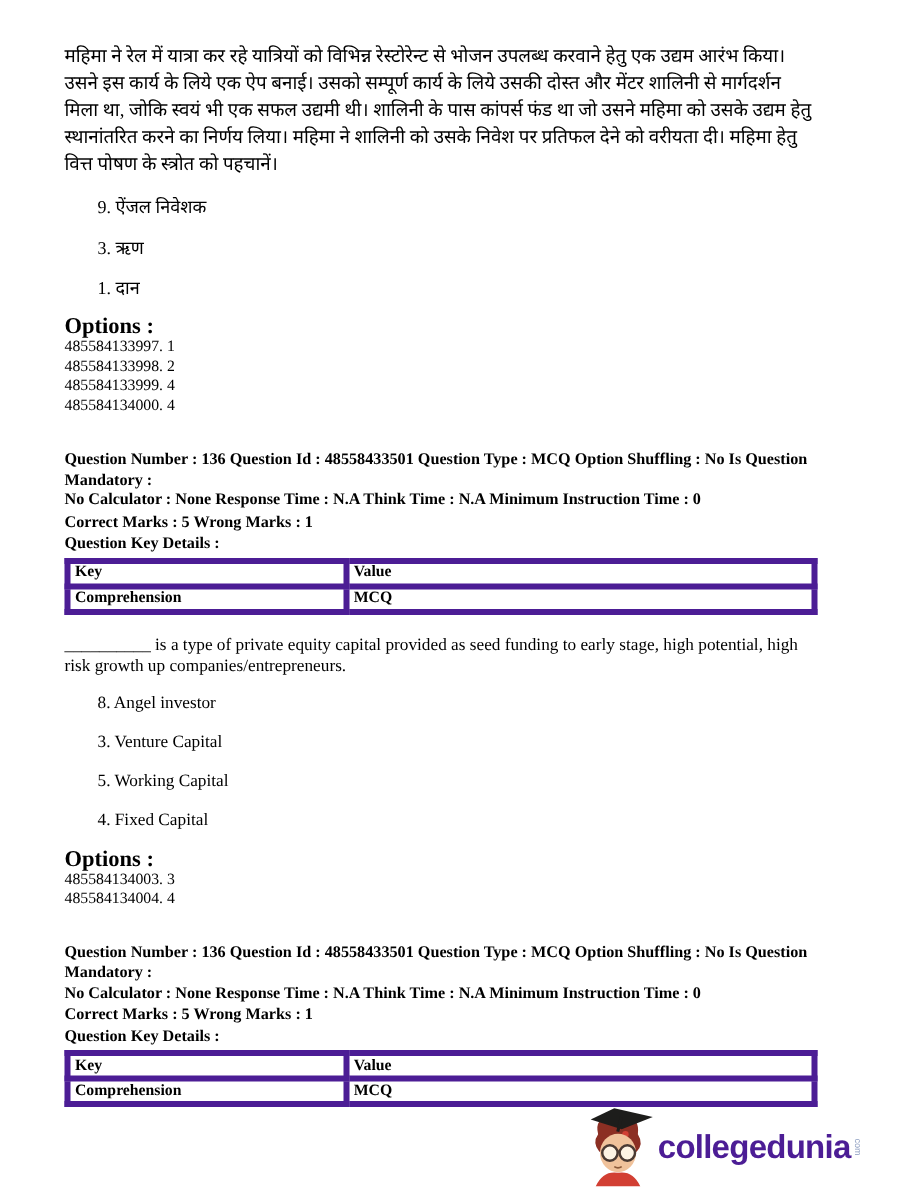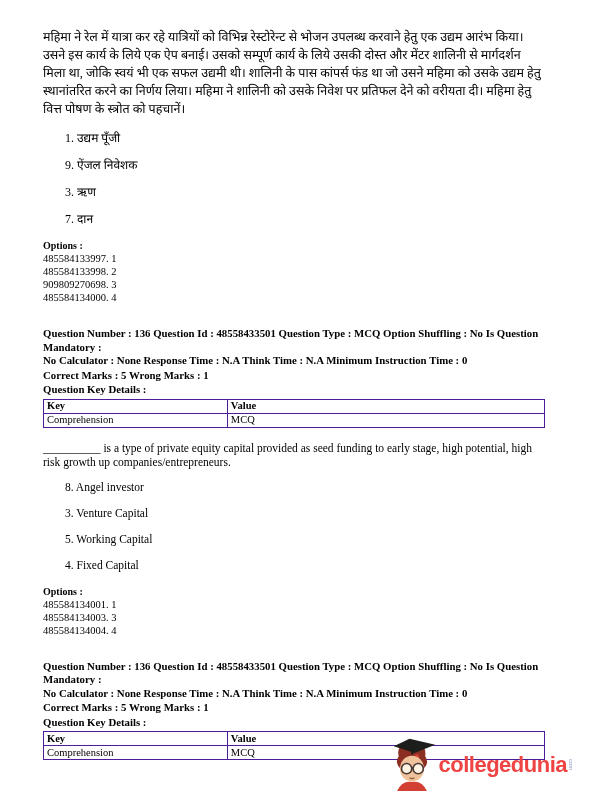--- a/index.html
+++ b/index.html
@@ -26,21 +26,21 @@
   .choice {
     font-size: 12px;
     line-height: 14px;
     margin: 0 0 13px 22px;
   }
   .options-block {
     margin-top: 8px;
   }
   .options-label {
     font-weight: bold;
-    font-size: 10px;
+    font-size: 15px;
     line-height: 13px;
   }
   .option-id {
     font-size: 10.5px;
     line-height: 13px;
   }
   .meta-block {
     margin-top: 23px;
   }
   .meta-line {
@@ -51,29 +51,29 @@
   .meta-marks {
     margin-top: 1px;
   }
   .key-table {
     border-collapse: collapse;
     width: 100%;
     margin-top: 2px;
     table-layout: fixed;
   }
   .key-table th, .key-table td {
-    border: 1px solid #4c1d95;
+    border: 4px solid #4c1d95;
     font-size: 10.5px;
     line-height: 12px;
     padding: 0 3px;
     text-align: left;
     height: 13px;
   }
   .key-table th { font-weight: bold; }
-  .key-table td { font-weight: normal; }
+  .key-table td { font-weight: bold; }
   .col-key { width: 35.3%; }
   .english-body {
     font-size: 11.5px;
     line-height: 14px;
     margin: 13px 0 12px 0;
   }
   .choice-en {
     font-size: 11.5px;
     line-height: 13px;
     margin: 0 0 13px 22px;
@@ -84,51 +84,50 @@
     bottom: 1px;
     display: flex;
     align-items: center;
   }
   .logo-mascot { display: block; }
   .logo-text {
     font-family: "Liberation Sans", "DejaVu Sans", sans-serif;
     font-weight: bold;
     font-size: 22px;
     letter-spacing: -0.5px;
-    color: #ef4444;
+    color: #4c1d95;
     margin-left: 2px;
   }
   .logo-com {
     font-family: "Liberation Sans", "DejaVu Sans", sans-serif;
     font-size: 6px;
     color: #8a9bbf;
     writing-mode: vertical-rl;
     margin-left: 1px;
     align-self: center;
   }
 </style>
 </head>
 <body>
 
 <div class="page">
 
   <p class="hindi-body" lang="hi">महिमा ने रेल में यात्रा कर रहे यात्रियों को विभिन्न रेस्टोरेन्ट से भोजन उपलब्ध करवाने हेतु एक उद्यम आरंभ किया। उसने इस कार्य के लिये एक ऐप बनाई। उसको सम्पूर्ण कार्य के लिये उसकी दोस्त और मेंटर शालिनी से मार्गदर्शन मिला था, जोकि स्वयं भी एक सफल उद्यमी थी। शालिनी के पास कांपर्स फंड था जो उसने महिमा को उसके उद्यम हेतु स्थानांतरित करने का निर्णय लिया। महिमा ने शालिनी को उसके निवेश पर प्रतिफल देने को वरीयता दी। महिमा हेतु वित्त पोषण के स्त्रोत को पहचानें।</p>
 
   <div>
-    <div class="choice" lang="hi">1. उद्यम पूँजी</div>
     <div class="choice" lang="hi">9. ऐंजल निवेशक</div>
     <div class="choice" lang="hi">3. ऋण</div>
-    <div class="choice" lang="hi">7. दान</div>
+    <div class="choice" lang="hi">1. दान</div>
   </div>
 
   <div class="options-block">
     <div class="options-label">Options :</div>
     <div class="option-id">485584133997. 1</div>
     <div class="option-id">485584133998. 2</div>
-    <div class="option-id">909809270698. 3</div>
+    <div class="option-id">485584133999. 4</div>
     <div class="option-id">485584134000. 4</div>
   </div>
 
   <div class="meta-block">
     <div class="meta-line">Question Number : 136 Question Id : 48558433501 Question Type : MCQ Option Shuffling : No Is Question Mandatory :</div>
     <div class="meta-line">No Calculator : None Response Time : N.A Think Time : N.A Minimum Instruction Time : 0</div>
     <div class="meta-line meta-marks">Correct Marks : 5 Wrong Marks : 1</div>
     <div class="meta-line meta-marks">Question Key Details :</div>
     <table class="key-table">
       <tbody>
@@ -148,21 +147,20 @@
 
   <div>
     <div class="choice-en">8. Angel investor</div>
     <div class="choice-en">3. Venture Capital</div>
     <div class="choice-en">5. Working Capital</div>
     <div class="choice-en">4. Fixed Capital</div>
   </div>
 
   <div class="options-block">
     <div class="options-label">Options :</div>
-    <div class="option-id">485584134001. 1</div>
     <div class="option-id">485584134003. 3</div>
     <div class="option-id">485584134004. 4</div>
   </div>
 
   <div class="meta-block">
     <div class="meta-line">Question Number : 136 Question Id : 48558433501 Question Type : MCQ Option Shuffling : No Is Question Mandatory :</div>
     <div class="meta-line">No Calculator : None Response Time : N.A Think Time : N.A Minimum Instruction Time : 0</div>
     <div class="meta-line meta-marks">Correct Marks : 5 Wrong Marks : 1</div>
     <div class="meta-line meta-marks">Question Key Details :</div>
     <table class="key-table">

